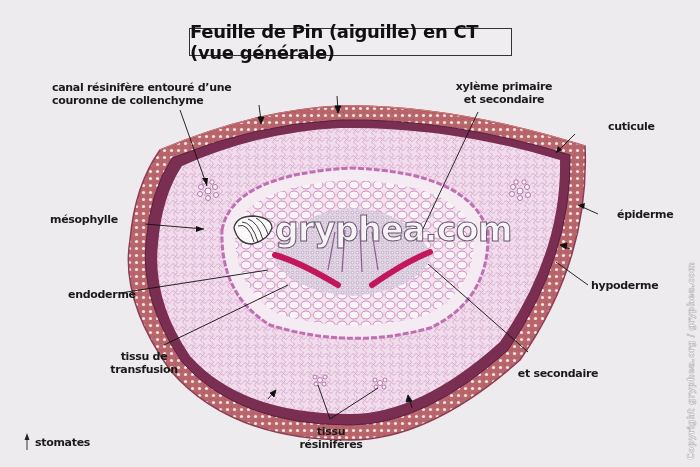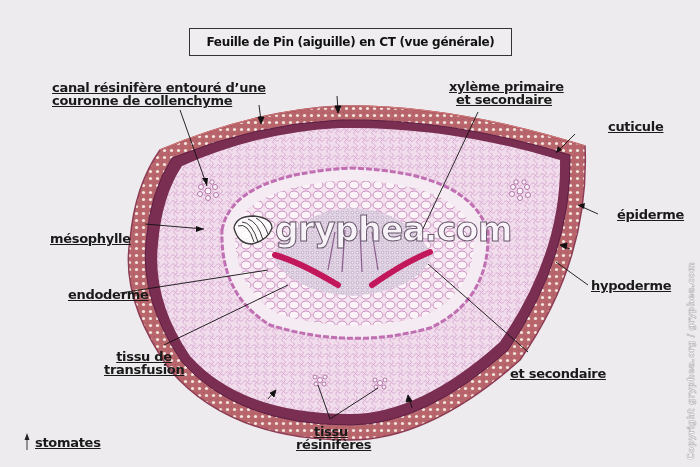--- a/index.html
+++ b/index.html
@@ -12,31 +12,30 @@
     .title-box {
       position: absolute; left: 189px; top: 28px;
       width: 323px; height: 28px;
       border: 1.5px solid #333;
       background: #efedf0;
       display: flex; align-items: center; justify-content: center;
       box-sizing: border-box;
     }
     .title-box span {
       font-family: "DejaVu Sans", sans-serif;
-      font-weight: bold; font-size: 12px; color: #111;
+      font-weight: bold; font-size: 18px; color: #111;
       letter-spacing: -0.3px;
     }
     svg.diagram { position: absolute; left: 0; top: 0; }
     .lbl {
       position: absolute;
       font-family: "DejaVu Sans", sans-serif;
-      font-weight: bold; font-size: 13px; color: #1a1a1a;
+      font-weight: bold; font-size: 11px; color: #1a1a1a;
       line-height: 13px; letter-spacing: -0.3px;
       white-space: nowrap;
-      text-decoration: underline;
     }
     .center { text-align: center; }
     .copyright {
       position: absolute; left: 686px; top: 460px;
       transform-origin: 0 0; transform: rotate(-90deg);
       font-family: "DejaVu Sans", sans-serif;
       font-weight: bold; font-size: 9px; color: #f7f6f8;
       -webkit-text-stroke: 0.6px #b4b2b6;
       letter-spacing: 0.2px; white-space: nowrap;
     }
@@ -189,21 +188,21 @@
   <div>canal résinifère entouré d’une</div>
   <div>couronne de collenchyme</div>
 </div>
 
 <div class="lbl center" style="left:449px; top:80px; width:110px;">
   <div>xylème primaire</div>
   <div>et secondaire</div>
 </div>
 
 <div class="lbl" style="left:608px; top:120px;">cuticule</div>
-<div class="lbl" style="left:50px; top:232px;">mésophylle</div>
+<div class="lbl" style="left:50px; top:213px;">mésophylle</div>
 <div class="lbl" style="left:609px; top:208px;margin-left:8px;">épiderme</div>
 <div class="lbl" style="left:68px; top:288px;">endoderme</div>
 <div class="lbl" style="left:591px; top:279px;">hypoderme</div>
 
 <div class="lbl center" style="left:104px; top:350px; width:80px;">
   <div>tissu de</div>
   <div>transfusion</div>
 </div>
 
 <div class="lbl center" style="left:503px; top:367px; width:110px;">

